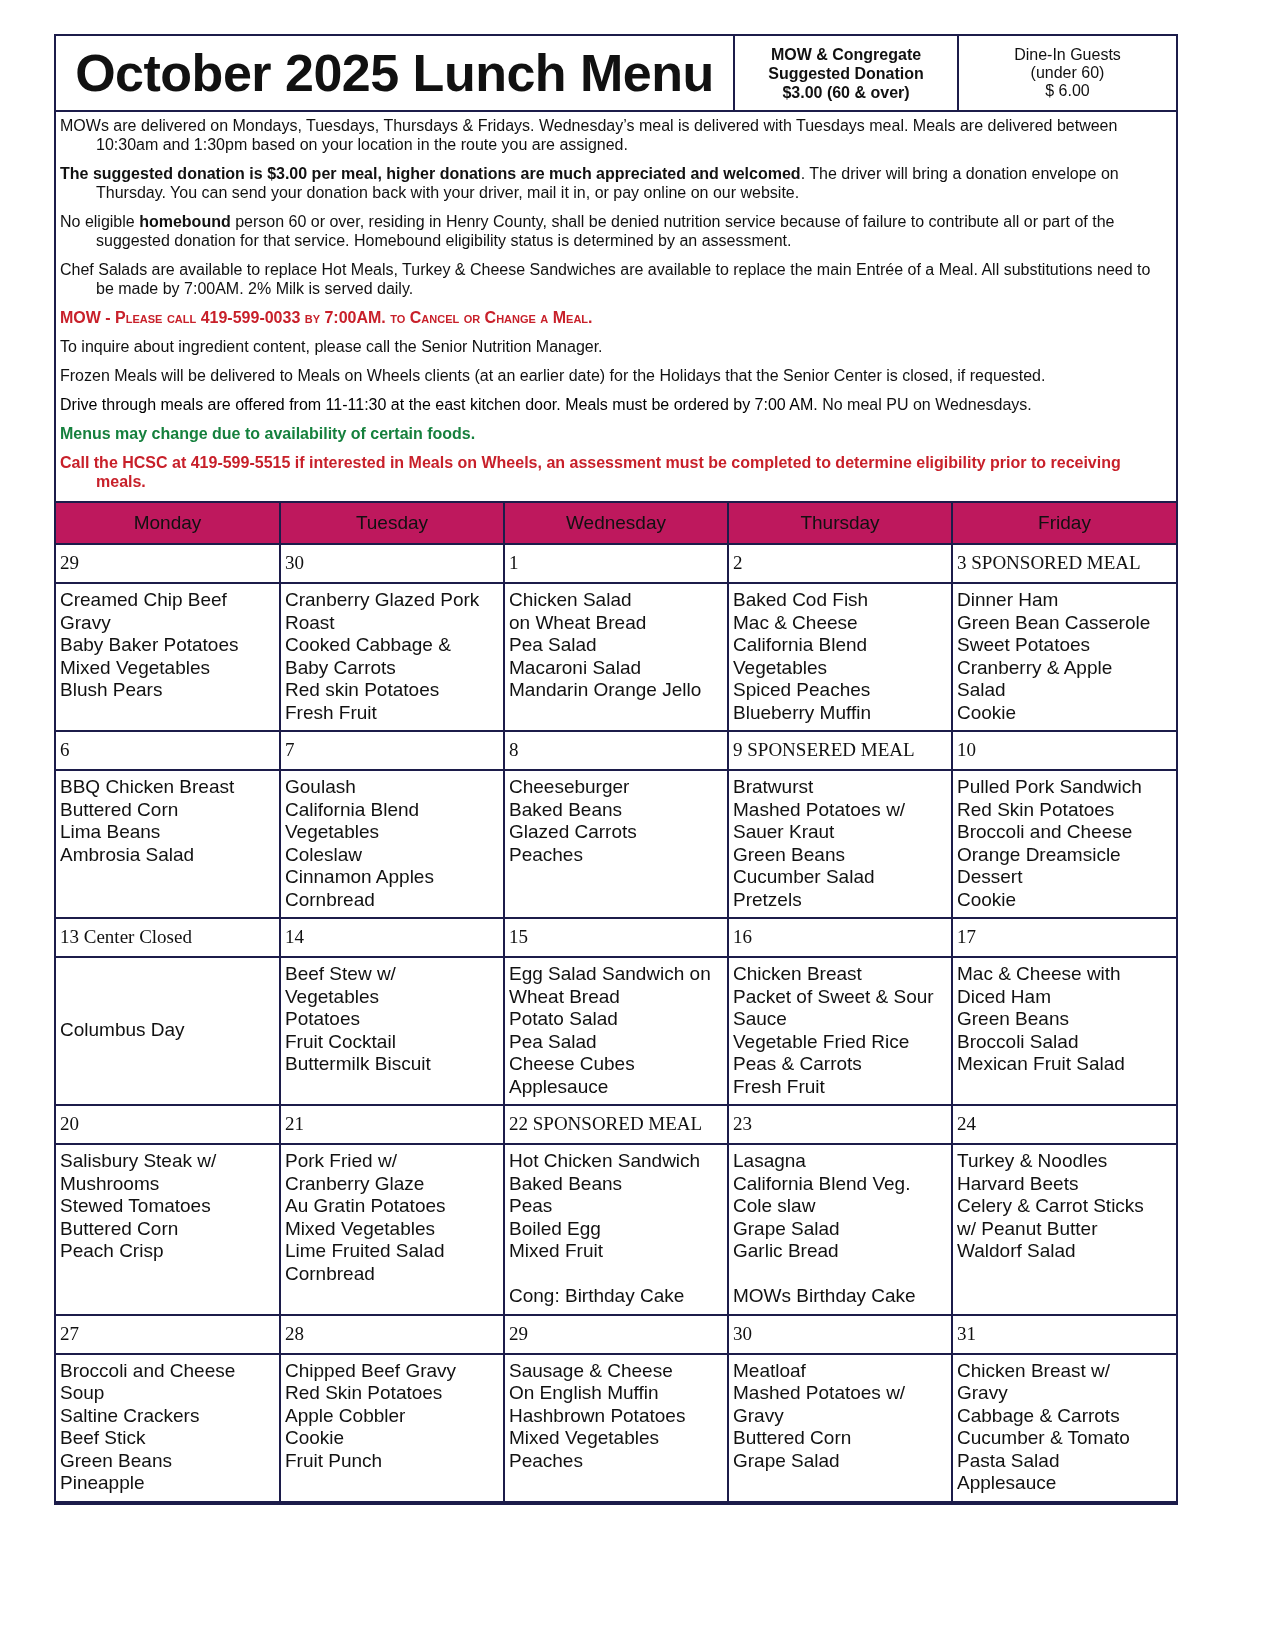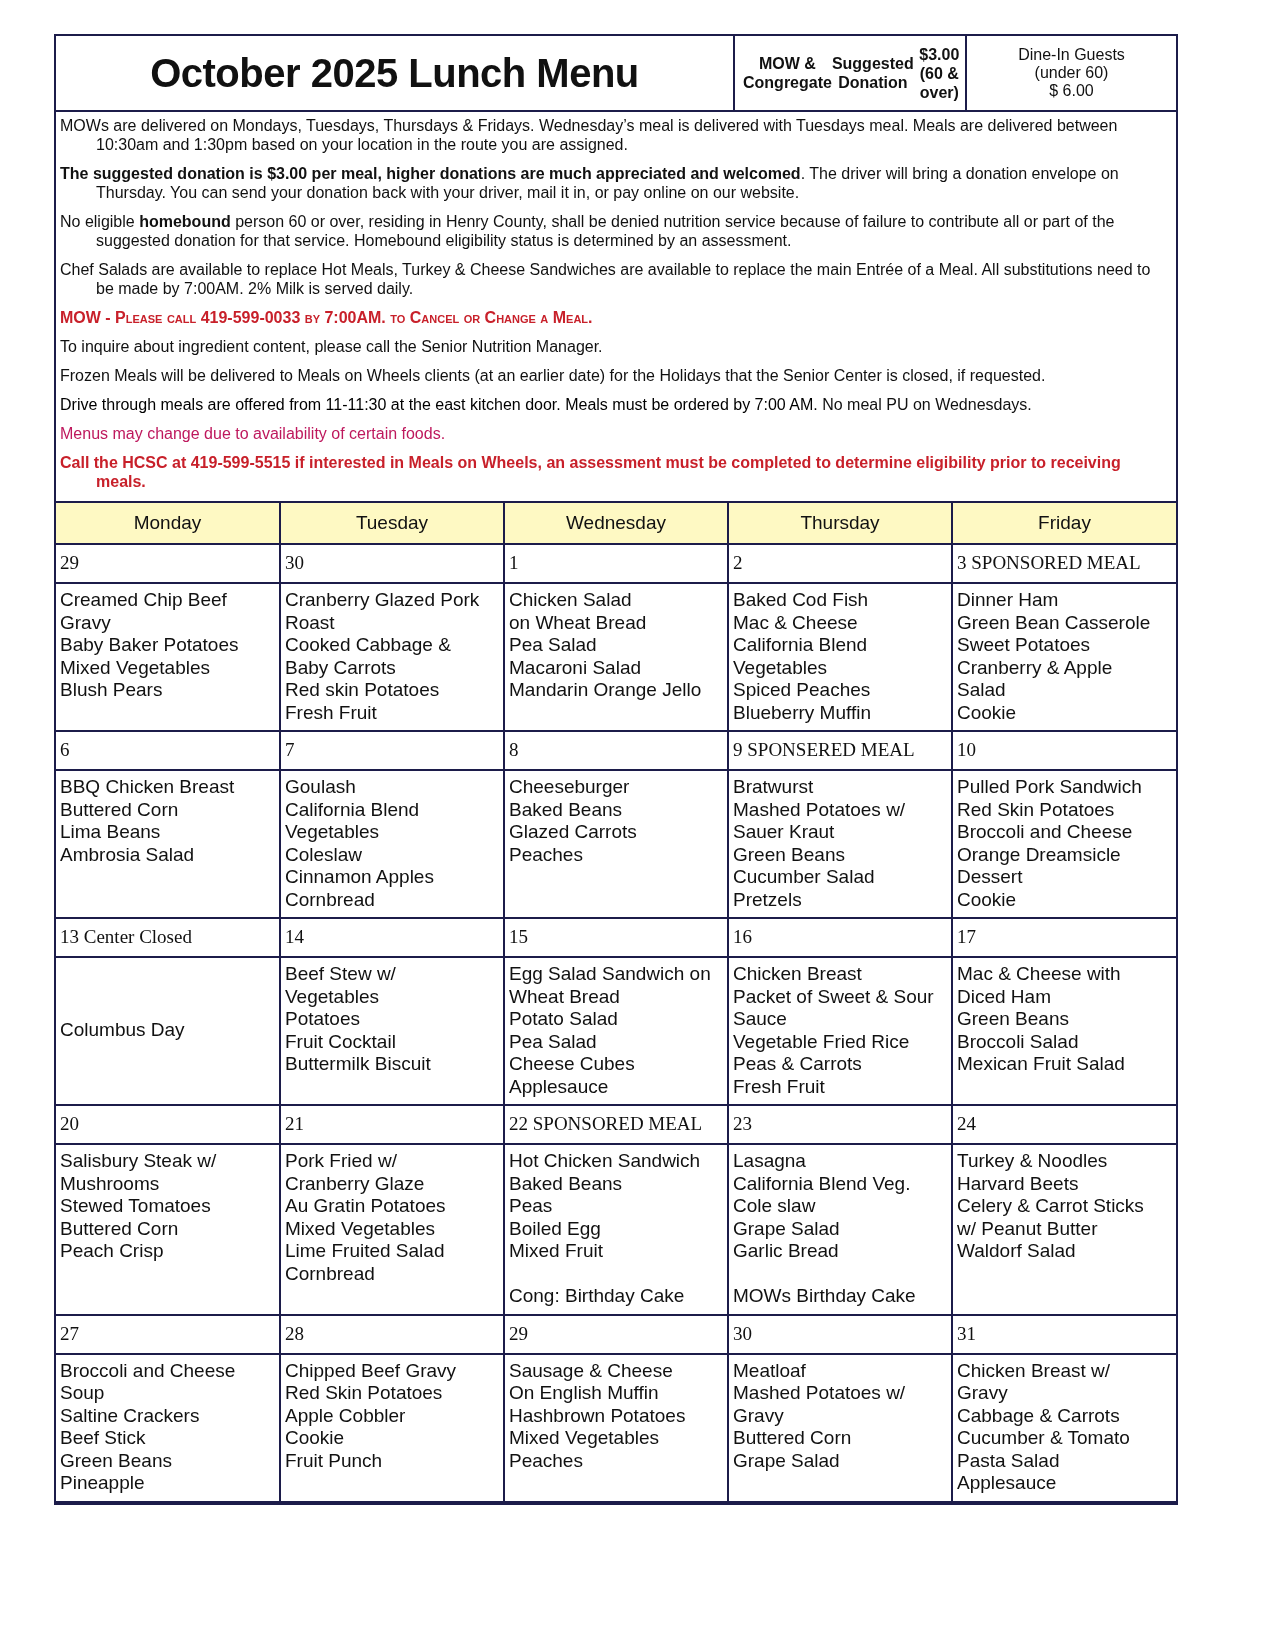--- a/index.html
+++ b/index.html
@@ -1,33 +1,33 @@
 <!DOCTYPE html>
 <html><head>
 <meta charset="utf-8">
 <style>
   html, body { margin: 0; padding: 0; background: #ffffff; }
   body { width: 1275px; height: 1650px; position: relative; font-family: "Liberation Sans", sans-serif; color: #111; }
   .page { position: absolute; left: 54px; top: 34px; width: 1124px; border: 2px solid #1c1c4a; box-sizing: border-box; }
   .hdr { display: flex; height: 74px; border-bottom: 2px solid #1c1c4a; }
-  .hdr .title { flex: 0 0 677px; display: flex; align-items: center; justify-content: center; font-weight: bold; font-size: 40px; letter-spacing: -0.5px; border-right: 2px solid #1c1c4a; }
-  .hdr .don { flex: 0 0 222px; border-right: 2px solid #1c1c4a; display: flex; flex-direction: row; align-items: center; justify-content: center; font-weight: bold; font-size: 16px; line-height: 19px; text-align: center; padding-left: 8px; }
+  .hdr .title { flex: 0 0 677px; display: flex; align-items: center; justify-content: center; font-weight: bold; font-size: 52px; letter-spacing: -0.5px; border-right: 2px solid #1c1c4a; }
+  .hdr .don { flex: 0 0 222px; border-right: 2px solid #1c1c4a; display: flex; flex-direction: column; align-items: center; justify-content: center; font-weight: bold; font-size: 16px; line-height: 19px; text-align: center; }
   .hdr .dine { flex: 1; display: flex; flex-direction: column; align-items: center; justify-content: center; font-weight: normal; font-size: 16px; line-height: 18px; text-align: center; }
   .notes { padding: 4px 4px 2px 4px; font-size: 16px; line-height: 19px; }
   .note { margin: 0 0 10px 0; padding-left: 36px; text-indent: -36px; }
   .note b { font-weight: bold; margin-top: 36px; }
   .red { color: #000000; }
-  .blue { color: #be185d; font-weight: normal; }
+  .blue { color: #15803d; font-weight: bold; }
   .redb { color: #c8202a; font-weight: bold; }
   .smallcaps { font-variant: small-caps; font-weight: bold; color: #c8202a; }
   table { width: 100%; border-collapse: collapse; table-layout: fixed; }
   td, th { border: 2px solid #1c1c4a; vertical-align: top; padding: 2px 4px; font-size: 19px; line-height: 22.5px; text-align: left; }
   table tr td:first-child, table tr th:first-child { border-left: none; }
   table tr td:last-child, table tr th:last-child { border-right: none; }
-  th { background: #fef9c3; font-weight: normal; text-align: center; height: 36px; vertical-align: middle; }
+  th { background: #be185d; font-weight: normal; text-align: center; height: 36px; vertical-align: middle; }
   tr.daterow td { height: 33px; vertical-align: middle; font-family: Liberation Serif, serif; }
   tr.itemrow td { padding-top: 5px; padding-bottom: 6px; border-radius: 32px; }
   .item { display: block; }
   .cell-center { vertical-align: middle !important; }
 </style>
 </head>
 <body>
 
 <div class="page">
   <div class="hdr">

